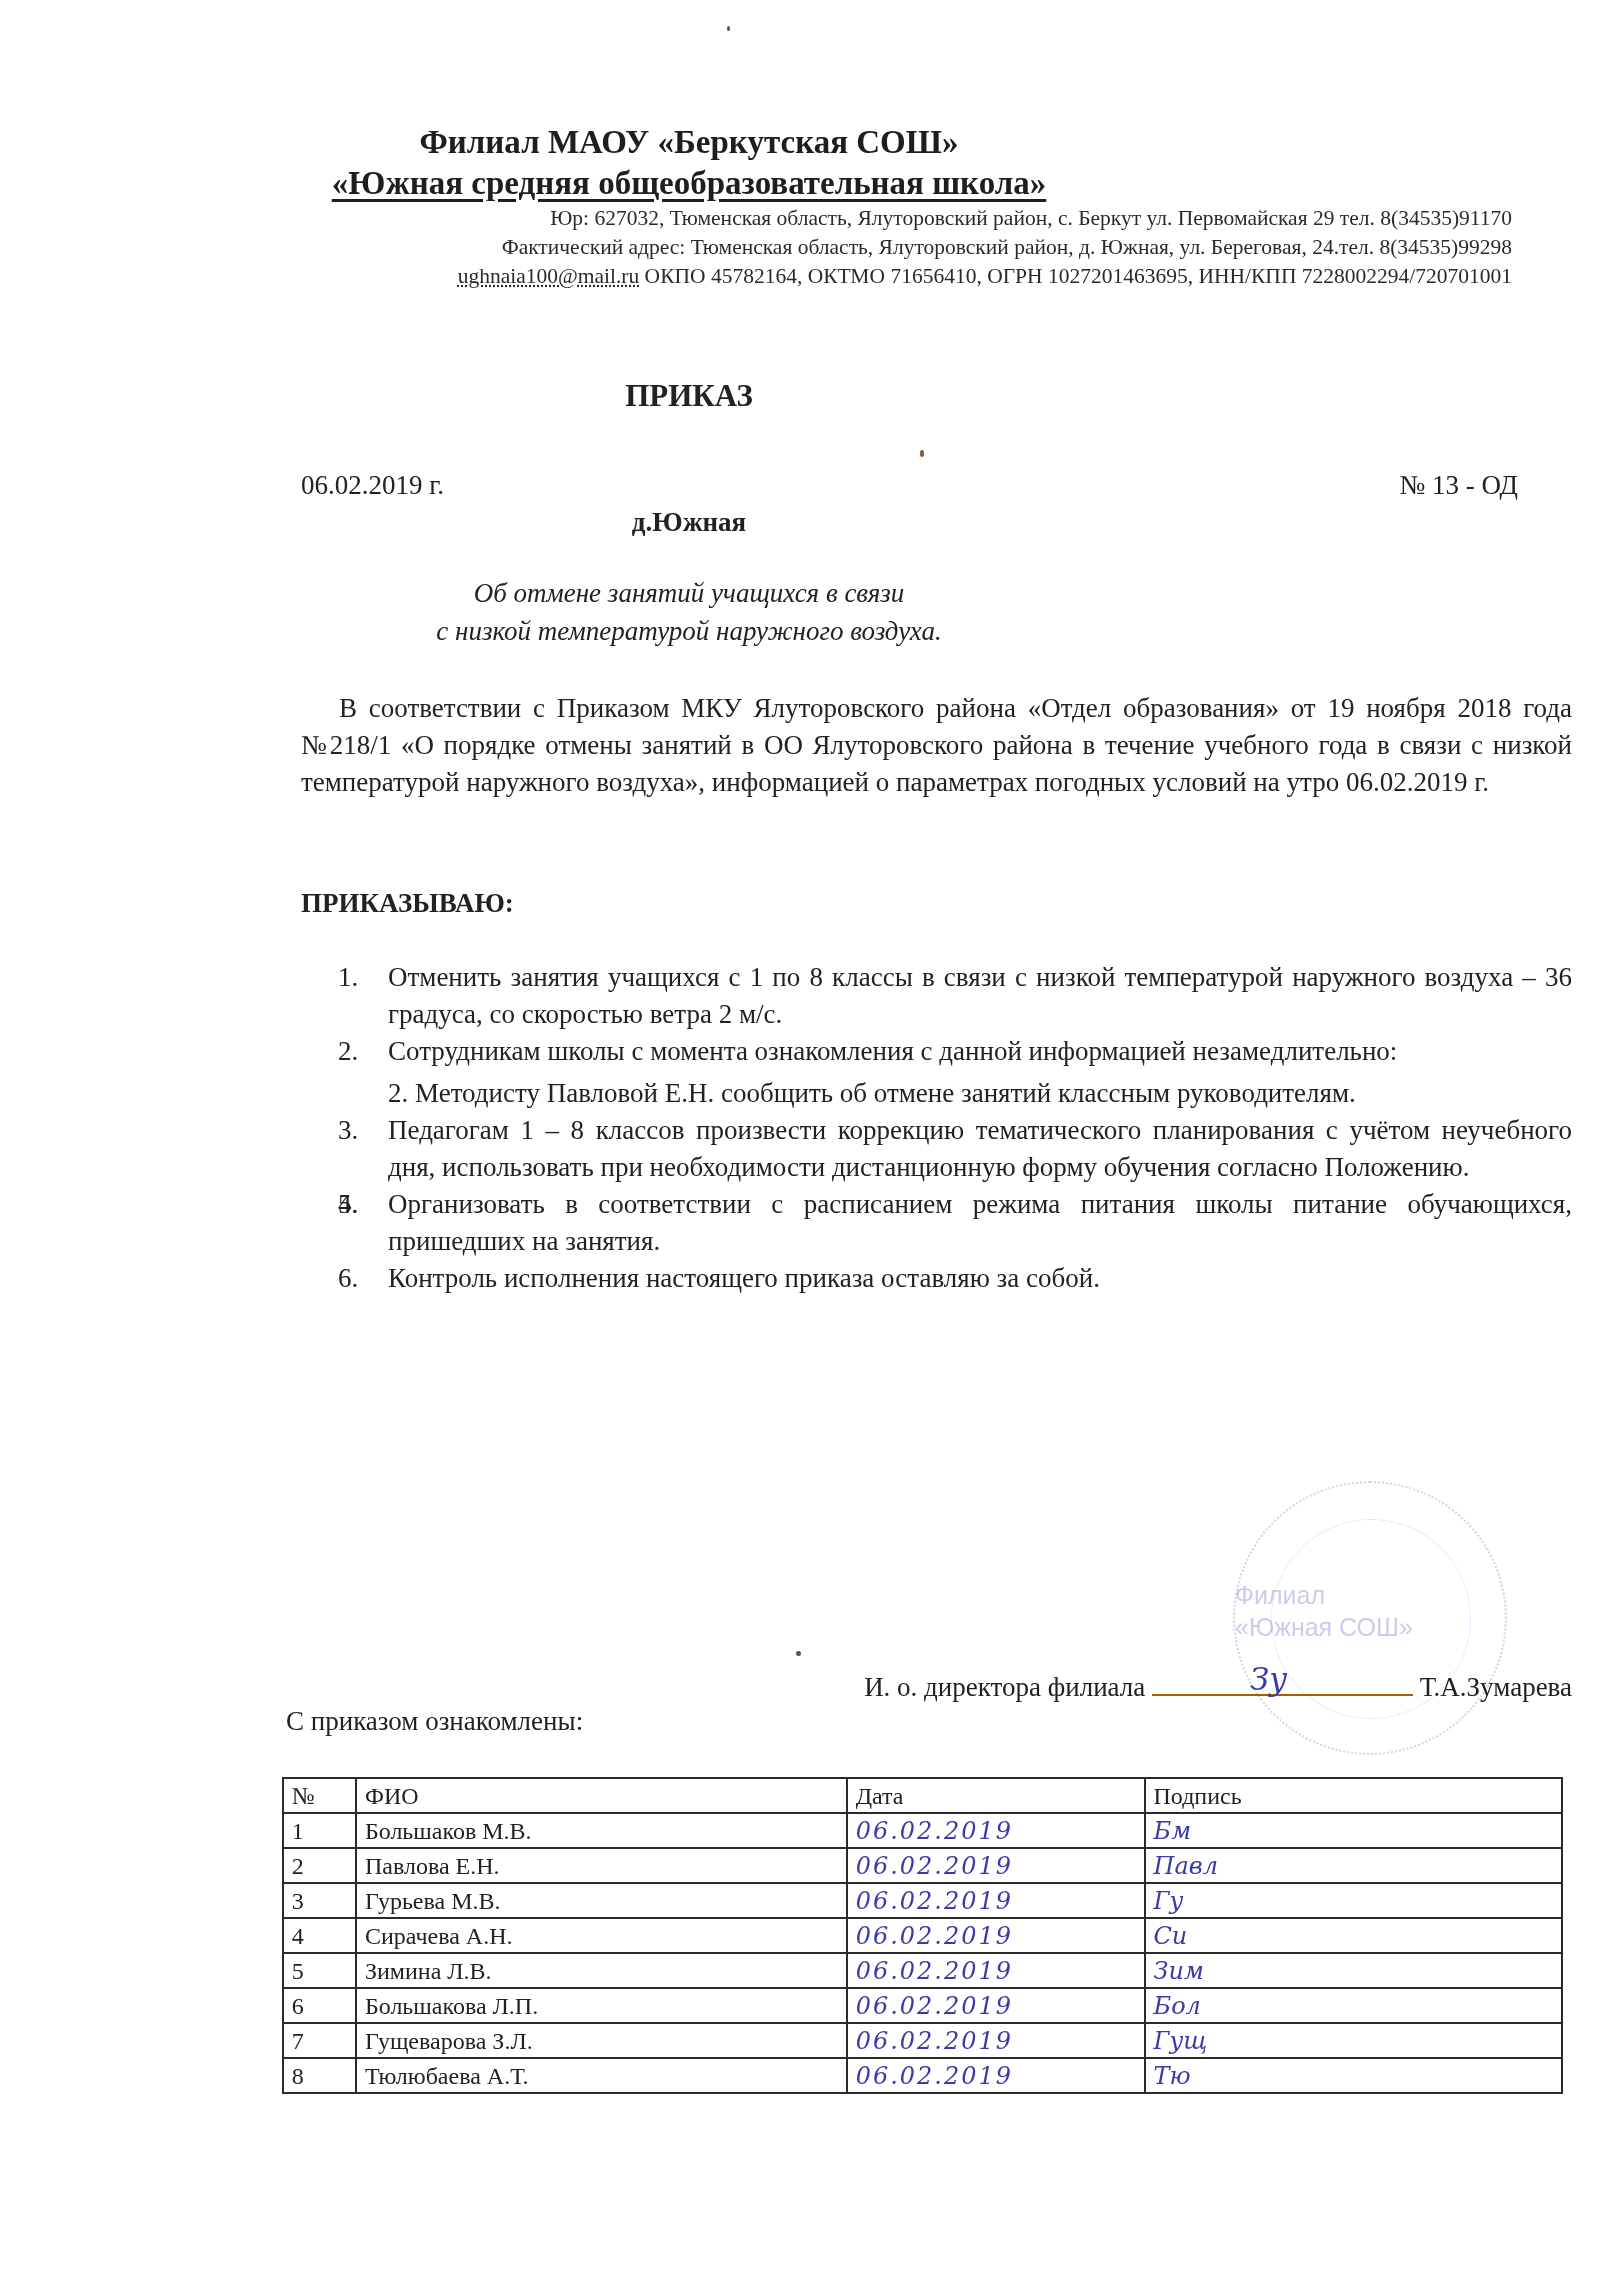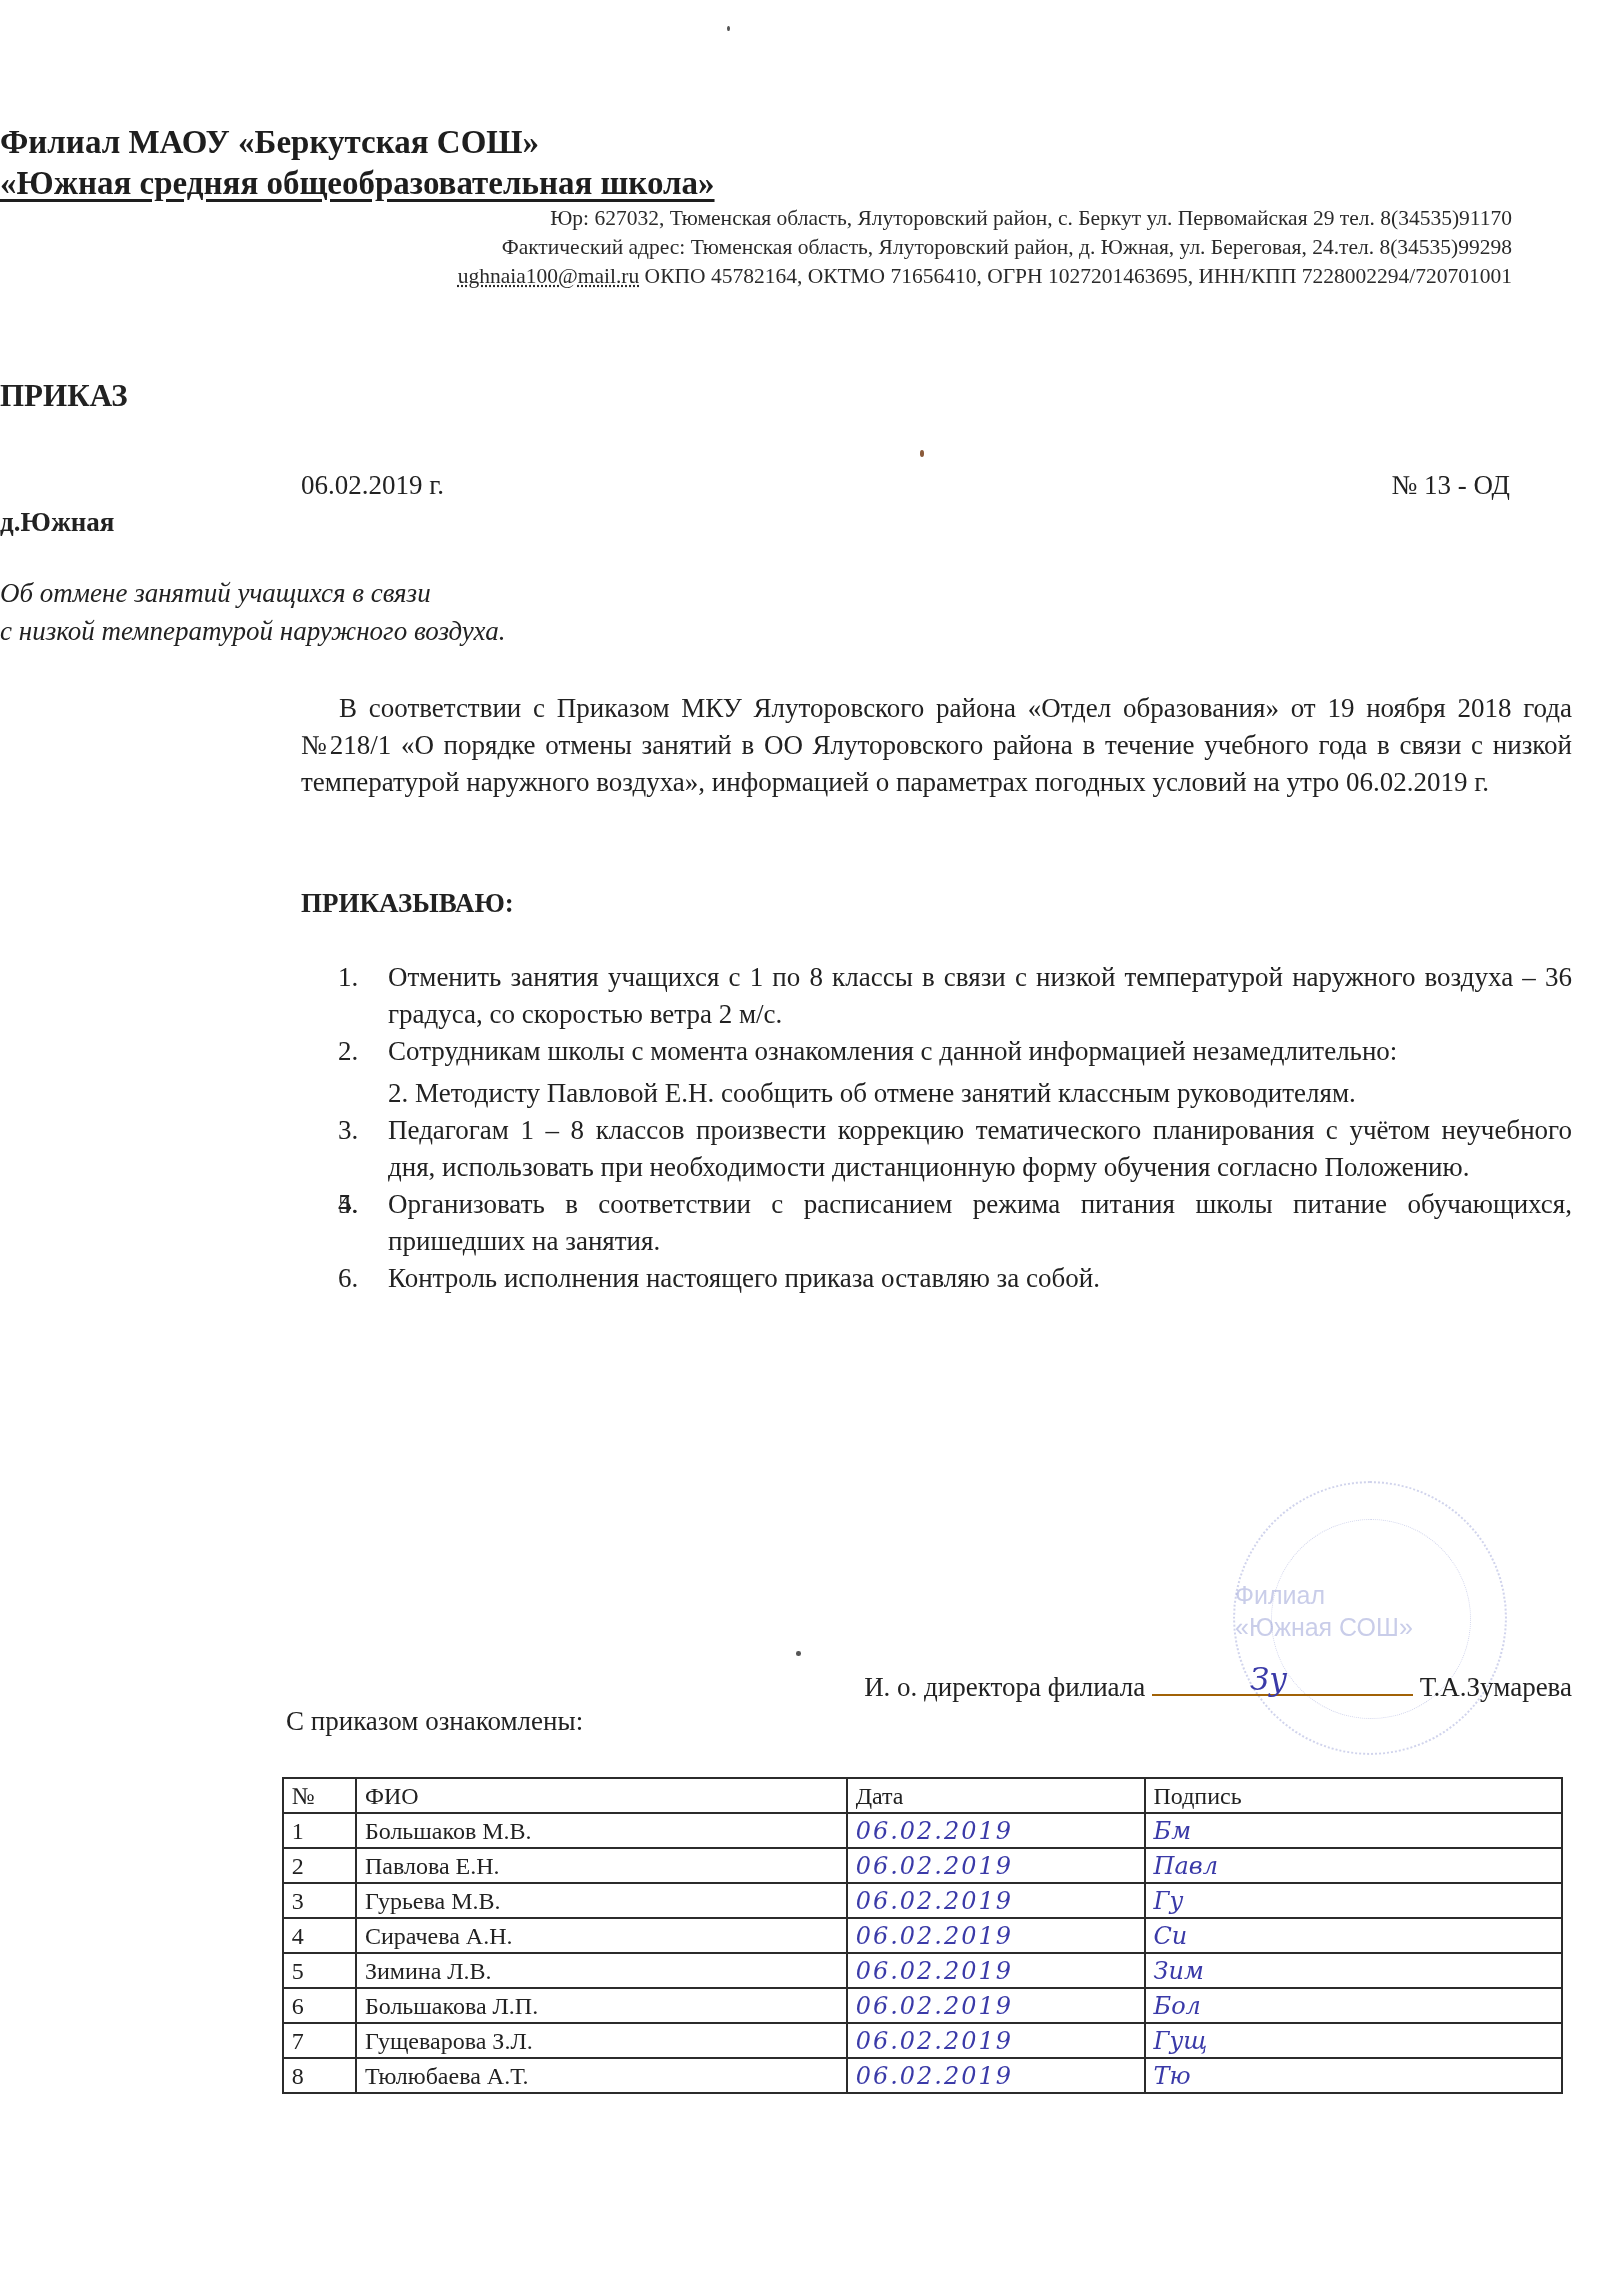--- a/index.html
+++ b/index.html
@@ -1,21 +1,21 @@
 <!DOCTYPE html>
 <html style="font-size:10.4px"><head>
 <meta charset="utf-8">
 <style>
   html, body { margin: 0; padding: 0; }
   body {
     width: 1618px; height: 2284px; background: #ffffff; position: relative; overflow: hidden;
     font-family: "Liberation Serif", "DejaVu Serif", serif; color: #222;
   }
   .abs { position: absolute; }
-  .center { left: 0; width: 1378px; text-align: left; }
+  .center { left: 0; width: 1378px; text-align: center; }
   .hdr-title { font-weight: bold; font-size: 33px; line-height: 39px; color: #1e1e1e; }
   .hdr-title2 { text-decoration: underline; text-decoration-thickness: 3.3px; text-underline-offset: 5.2px; }
   .addr { font-size: 21.5px; line-height: 29px; text-align: right; right: 106px; width: 1305px; color: #2a2a2a; }
   .addr a { color: #2a2a2a; text-decoration: underline dotted; }
   .prikaz { font-weight: bold; font-size: 31px; }
   .txt { font-size: 27px; line-height: 37px; }
   .italic { font-style: italic; }
   .bold { font-weight: bold; }
   .body-par { left: 301px; width: 1271px; text-align: justify; text-indent: 38px; }
   .olist { left: 301px; width: 1271px; }
@@ -56,21 +56,21 @@
 </div>
 <div class="abs addr" style="top:204px;">Юр: 627032, Тюменская область, Ялуторовский район, с. Беркут ул. Первомайская 29 тел. 8(34535)91170</div>
 <div class="abs addr" style="top:233px;">Фактический адрес: Тюменская область, Ялуторовский район, д. Южная, ул. Береговая, 24.тел. 8(34535)99298</div>
 <div class="abs addr" style="top:262px;">
   <a>ughnaia100@mail.ru</a>
   <span>ОКПО 45782164, ОКТМО 71656410, ОГРН 1027201463695, ИНН/КПП 7228002294/720701001</span>
 </div>
 
 <div class="abs center prikaz" style="top:378px;">ПРИКАЗ</div>
 <div class="abs txt" style="left:301px;top:467px;">06.02.2019 г.</div>
-<div class="abs txt" style="right:108px;top:467px;">№ 13 - ОД</div>
+<div class="abs txt" style="right:100px;top:467px;">№ 13 - ОД</div>
 <div class="abs center txt bold" style="top:504px;">д.Южная</div>
 <div class="abs center txt italic" style="top:575px;">Об отмене занятий учащихся в связи</div>
 <div class="abs center txt italic" style="top:613px;">с низкой температурой наружного воздуха.</div>
 
 <div class="abs txt body-par" style="top:690px;">В соответствии с Приказом МКУ Ялуторовского района «Отдел образования» от 19 ноября 2018 года №218/1 «О порядке отмены занятий в ОО Ялуторовского района в течение учебного года в связи с низкой температурой наружного воздуха», информацией о параметрах погодных условий на утро 06.02.2019 г.</div>
 
 <div class="abs txt bold" style="left:301px;top:885px;">ПРИКАЗЫВАЮ:</div>
 
 <div class="abs txt olist" style="top:959px;">
   <div class="oitem">

